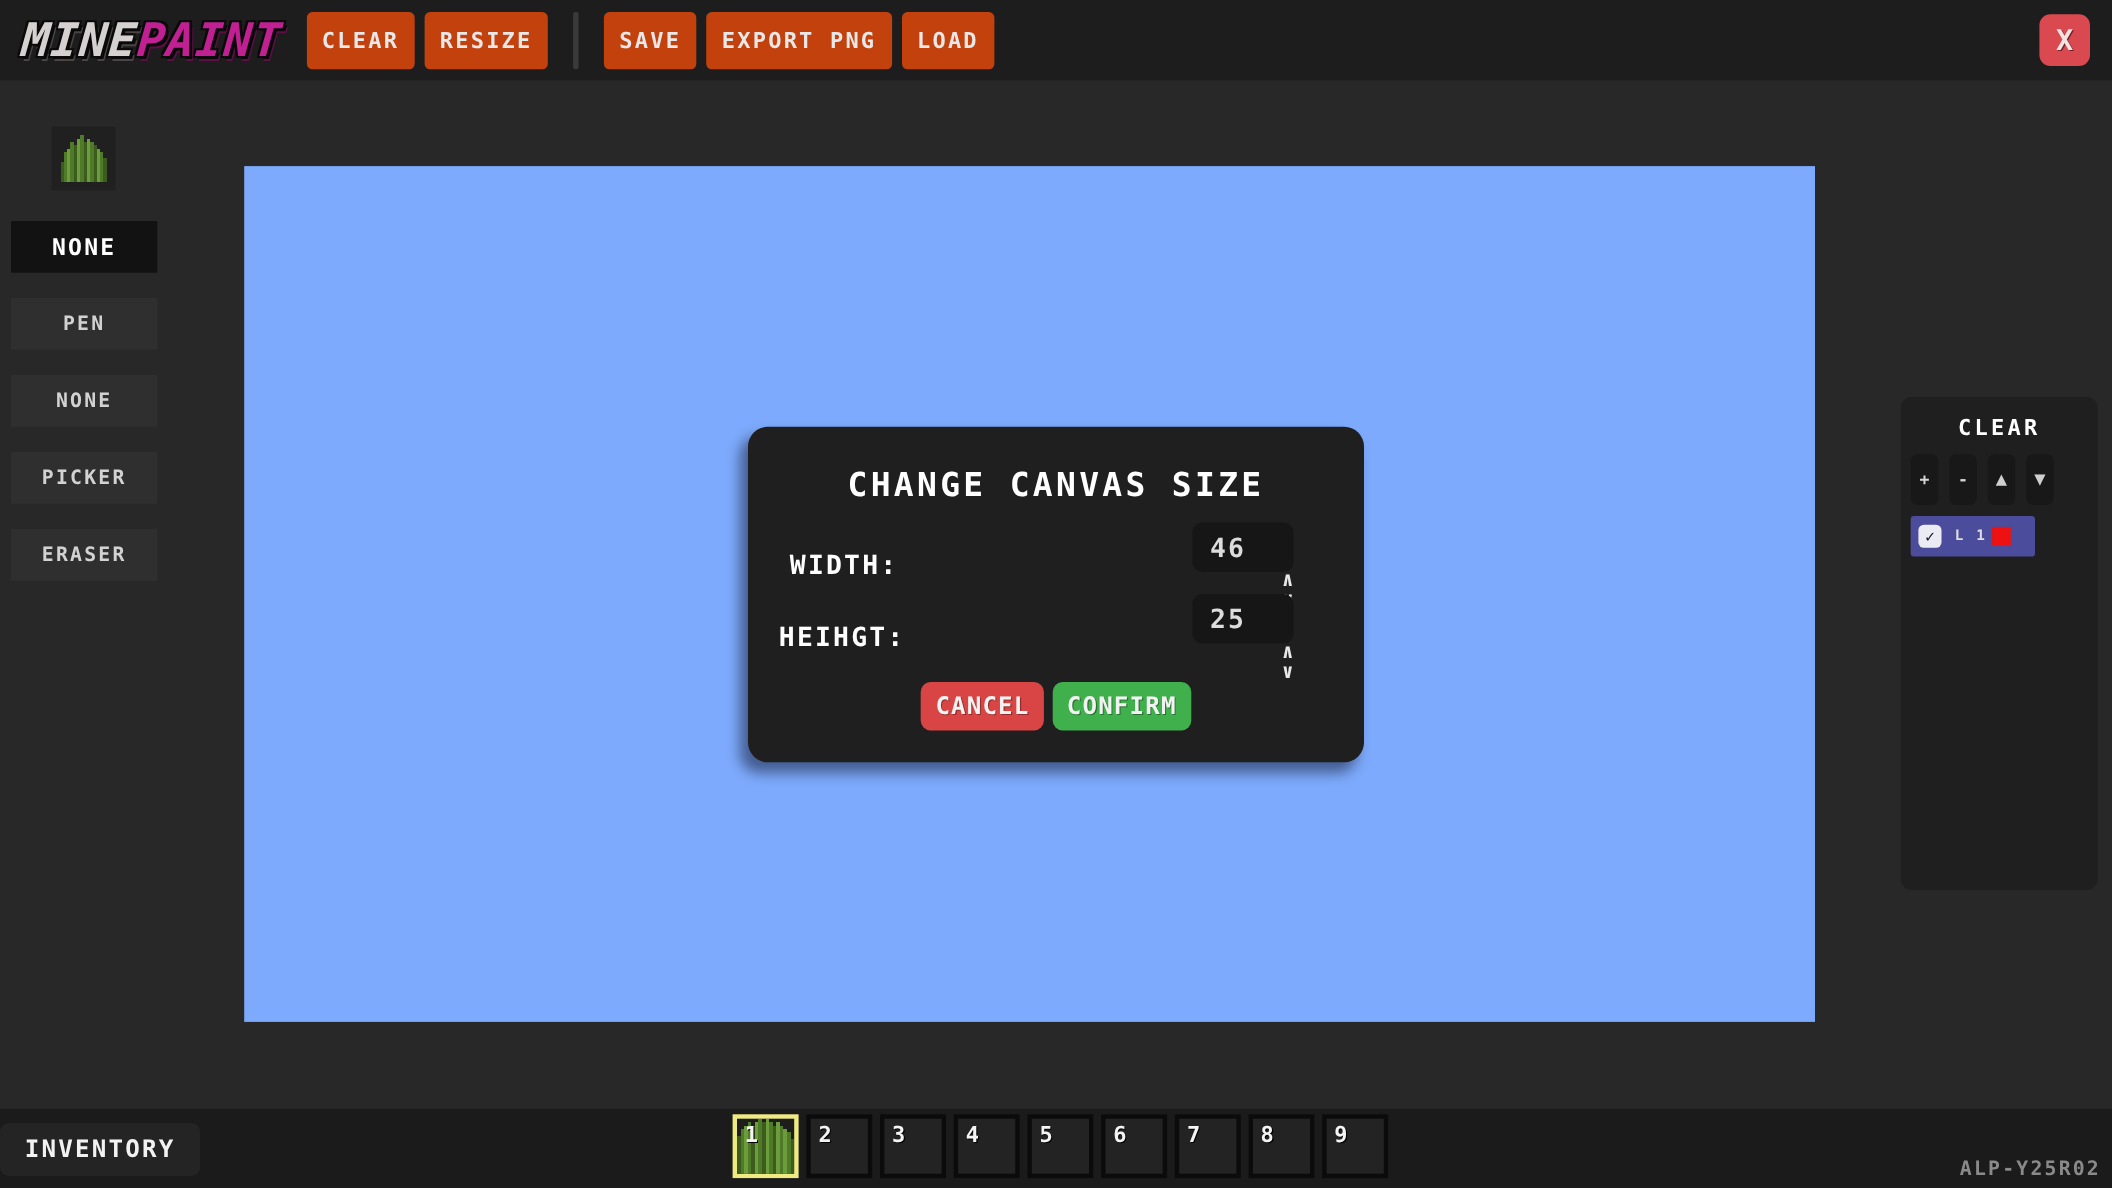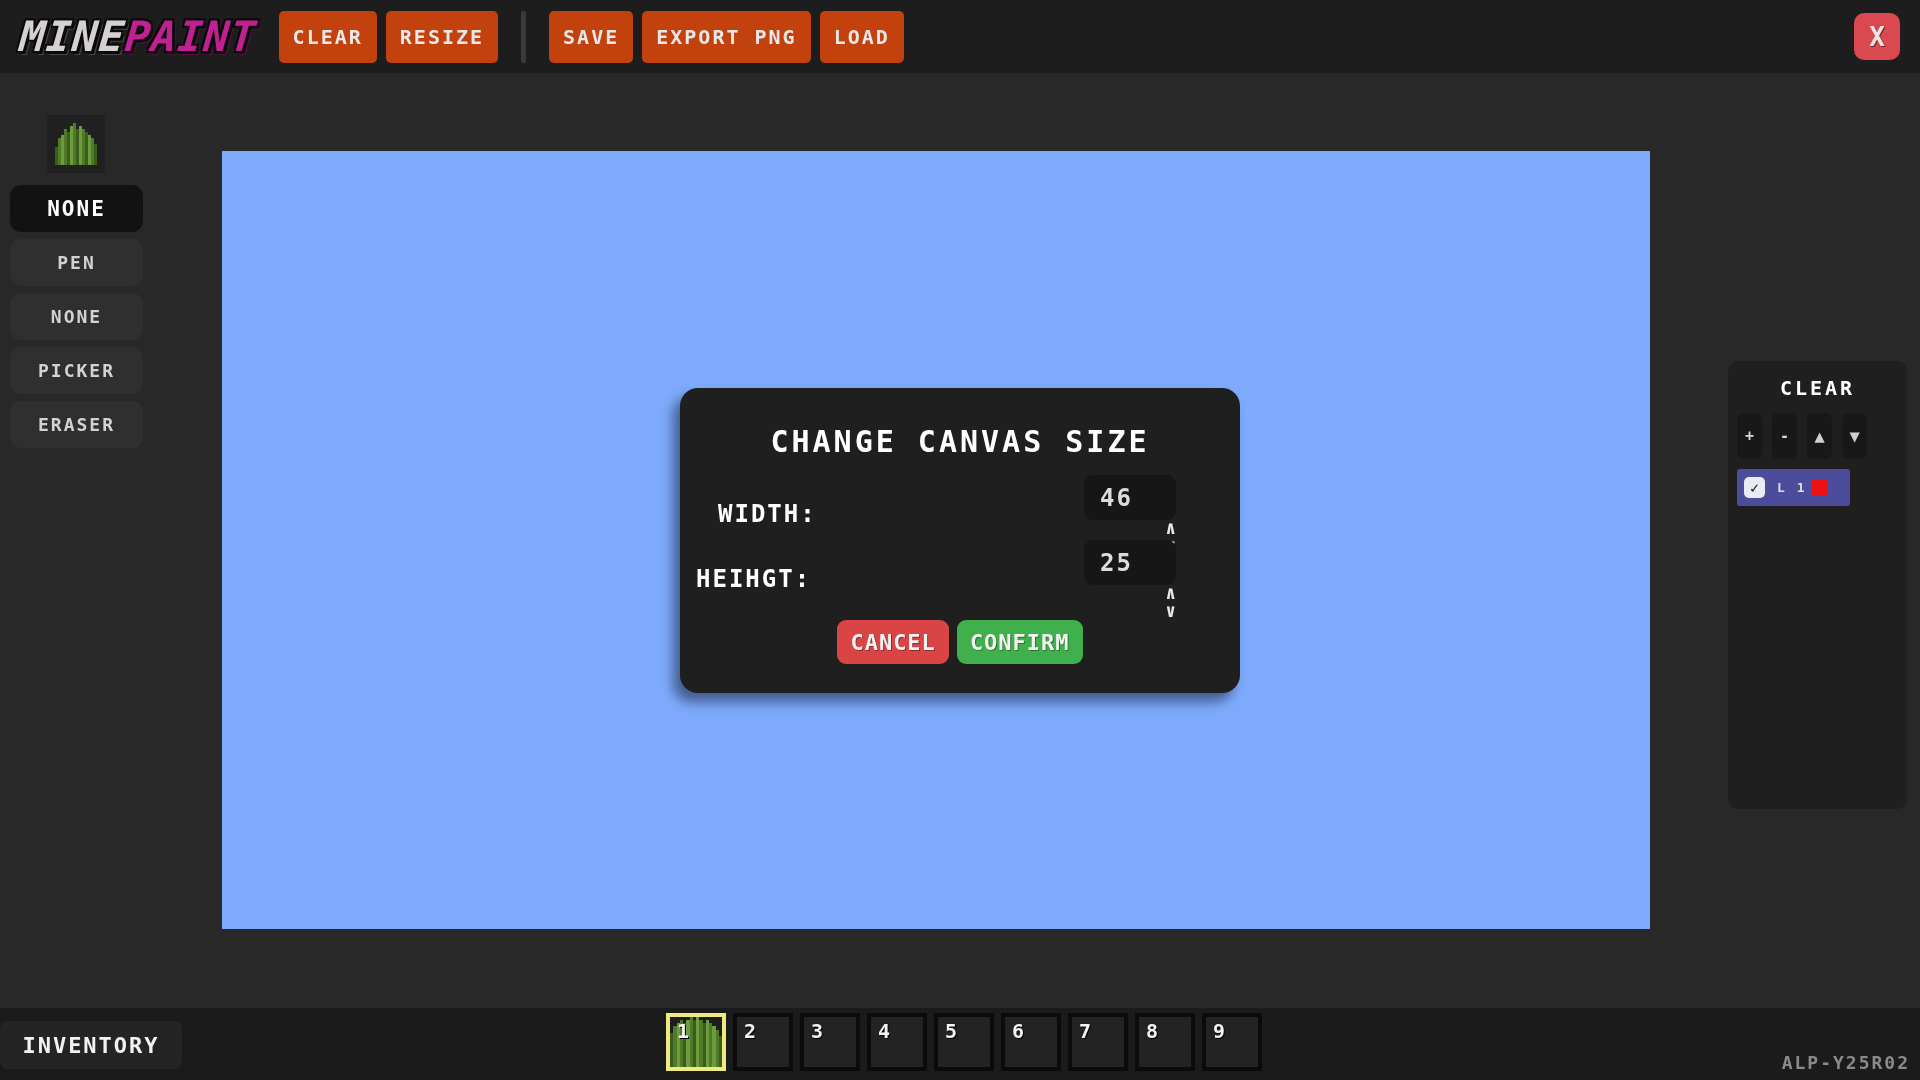--- a/index.html
+++ b/index.html
@@ -42,23 +42,23 @@
     text-shadow:1px 1px 0 #7a2126;
   }
 
   
   .block-preview {
     position:absolute; left:47px; top:115px; width:58px; height:58px;
     background:#202020; display:flex; align-items:center; justify-content:center;
   }
   .tools { position:absolute; left:10px; top:185px; width:133px; display:flex; flex-direction:column; gap:7px; }
   .tool-btn {
-    height:47px; background:#2f2f2f; border-radius:11px; color:#d2d2d2;
+    height:47px; background:#2f2f2f; border-radius:1px; color:#d2d2d2;
     font-weight:bold; font-size:18px; letter-spacing:2px;
-    display:flex; align-items:center; justify-content:center; cursor:pointer;
+    display:flex; align-items:center; justify-content:center; cursor:pointer;margin-top:16px;
   }
   .tool-btn.active { background:#121212; color:#ffffff; font-size:21px; }
 
   
   .canvas { position:absolute; left:222px; top:151px; width:1428px; height:778px; background:#7daafc; }
 
   
   .dialog {
     position:absolute; left:680px; top:388px; width:560px; height:305px;
     background:#1f1f1f; border-radius:18px;
@@ -66,21 +66,21 @@
   }
   .dialog-title {
     padding-top:36px; text-align:center; color:#ffffff;
     font-size:30px; font-weight:bold; letter-spacing:3px;
   }
   .dialog-row { position:absolute; left:0; width:100%; height:46px; display:flex; align-items:center; }
   .row-0 { top:103px; }
   .row-1 { top:168px; }
   .dialog-label { color:#ffffff; font-weight:bold; font-size:24px; letter-spacing:2px; }
   .row-0 .dialog-label { margin-left:38px; }
-  .row-1 .dialog-label { margin-left:16px; }
+  .row-1 .dialog-label { margin-left:28px; }
   .num-wrap { position:absolute; left:404px; display:flex; align-items:flex-end;flex-direction:column; }
   .num-input {
     width:92px; height:45px; background:#161616; border:none; border-radius:9px;
     color:#dcdcdc; font-weight:bold; font-size:24px; letter-spacing:2px;
     padding:0 0 0 16px; box-sizing:border-box; outline:none;
     font-family:"DejaVu Sans Mono","DejaVu Sans",monospace;
   }
   .spinners { display:flex; flex-direction:column; margin-left:11px; gap:3px; }
   .spin {
     color:#e8e8e8; font-size:18px; font-weight:bold; line-height:15px;

